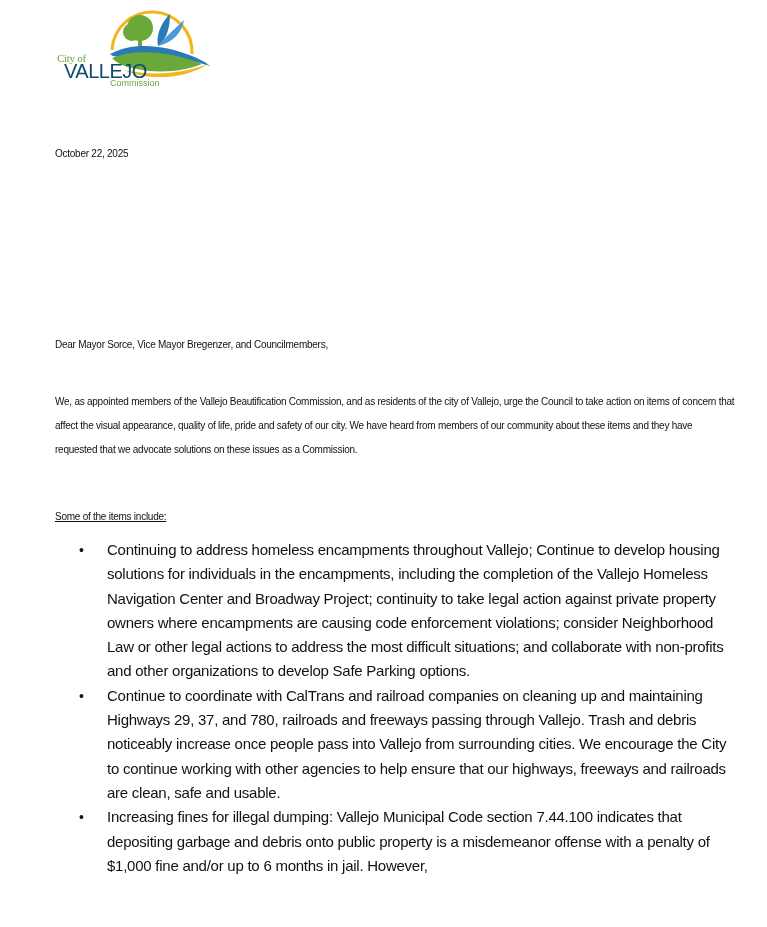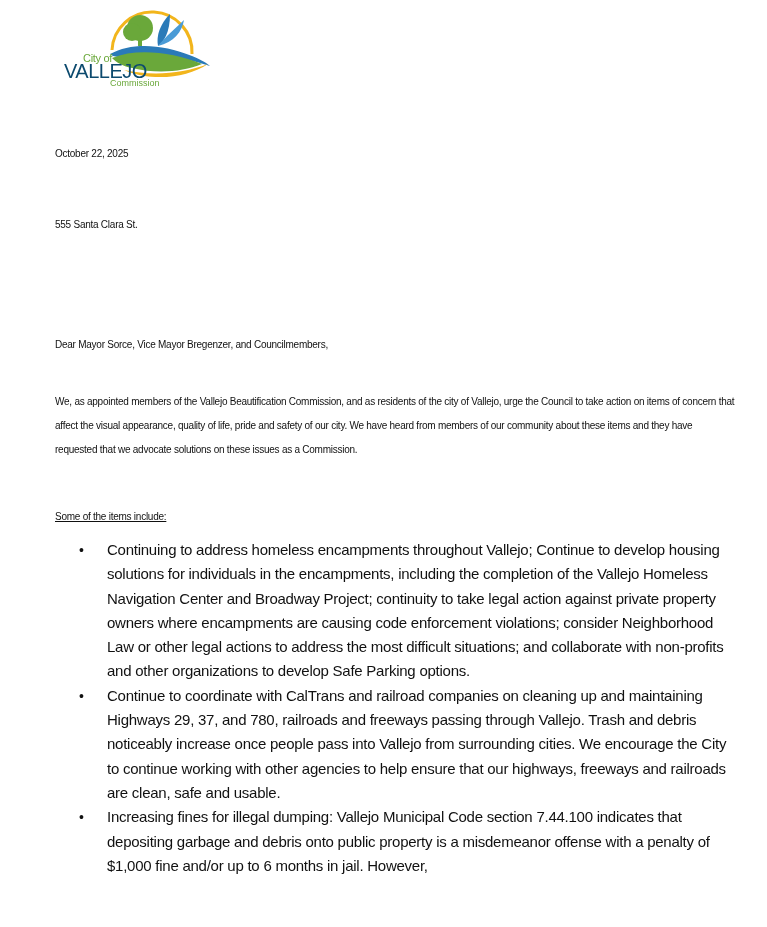--- a/index.html
+++ b/index.html
@@ -4,21 +4,21 @@
 <style>
   html, body { margin: 0; padding: 0; background: #ffffff; }
   body {
     width: 767px; height: 927px; overflow: hidden; position: relative;
     font-family: "Liberation Sans", sans-serif; color: #111111;
   }
   .logo { position: absolute; left: 52px; top: 2px; width: 162px; height: 90px; }
   .logo svg { position: absolute; left: 0; top: 0; }
   .logo .city-of {
     position: absolute; left: 5px; top: 50px; font-size: 11px; color: #6aa83a;
-    letter-spacing: -0.3px; font-family: Liberation Sans, sans-serif; margin-left: 26px;
+    letter-spacing: -0.3px; font-family: Liberation Serif, serif;
   }
   .logo .vallejo {
     position: absolute; left: 12px; top: 58px; font-size: 20px; color: #0c4a6e;
     letter-spacing: -0.5px; font-family: "Liberation Sans", sans-serif;
   }
   .logo .california {
     position: absolute; left: 58px; top: 76px; font-size: 9px; color: #6aa83a;
     font-family: "Liberation Sans", sans-serif;
   }
   .text {
@@ -62,21 +62,20 @@
     <path d="M72 68 C100 74 130 72 156 62 C135 76 100 80 72 68 Z" fill="#f2b51c"></path>
   </svg>
   <span class="city-of">City of</span>
   <span class="vallejo">VALLEJO</span>
   <span class="california">Commission</span>
 </div>
 
 <div class="text date">October 22, 2025</div>
 
 <div class="text address">
-  <div>555 Santa Clara St.</div>
 </div>
 
 <div class="text salutation">Dear Mayor Sorce, Vice Mayor Bregenzer, and Councilmembers,</div>
 
 <div class="text intro">We, as appointed members of the Vallejo Beautification Commission, and as residents of the city of Vallejo, urge the Council to take action on items of concern that affect the visual appearance, quality of life, pride and safety of our city.  We have heard from members of our community about these items and they have requested that we advocate solutions on these issues as a Commission.</div>
 
 <div class="text items-intro">Some of the items include:</div>
 
 <ul class="items">
   <li>

